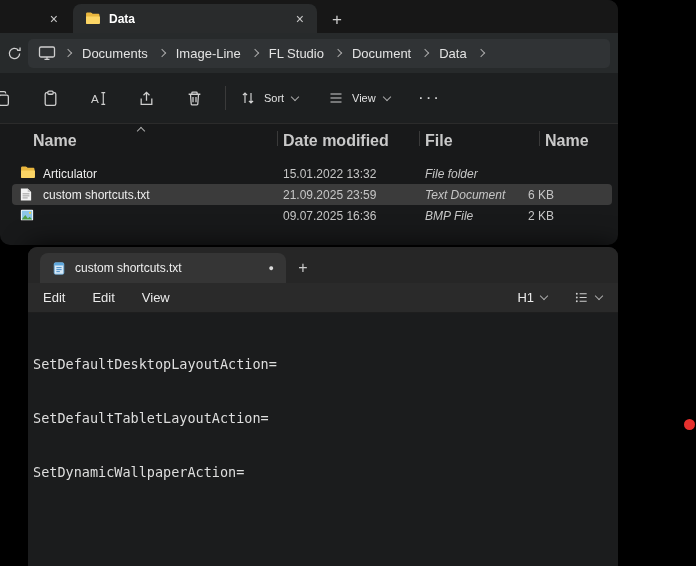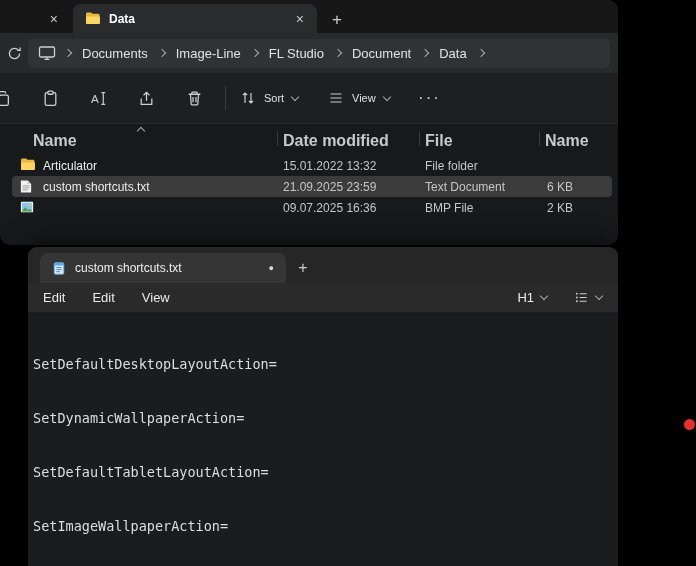--- a/index.html
+++ b/index.html
@@ -50,29 +50,29 @@
             gap:8px; padding:0 10px; border-radius:5px; color:#e2e2e2; font-size:11px; }
   .tb-sort { left:230px; } .tb-view { left:318px; }
   .tb-more { left:408px; font-size:17px; letter-spacing:2px; color:#d6d6d6; }
 
   .ex-header { position:relative; height:27px; color:#c9c9c9; font-size:16px;font-weight:bold; }
   .h { position:absolute; top:8px; }
   .h-name { left:33px; } .h-date { left:283px;text-align:center; } .h-type { left:425px; } .h-size { left:545px; }
   .sort-caret { position:absolute; left:138px; top:4px; }
   .hd { position:absolute; top:7px; width:1px; height:15px; background:#3a3a3a; }
 
-  .ex-rows { margin-top:4px; }
+  .ex-rows { margin-top:12px; }
   .ex-row { position:relative; height:21px; margin:0 6px 0 12px; border-radius:4px;
             font-size:12px; color:#c6c6c6; }
   .ex-row.selected { background:#3b3b3b; }
   .cell-icon { position:absolute; left:8px; top:3px; }
   .cell-name { position:absolute; left:31px; top:4px; color:#ededed; }
   .cell-date { position:absolute; left:271px; top:4px; }
-  .cell-type { position:absolute; left:413px; top:4px; }
-  .cell-size { position:absolute; left:500px; top:4px; width:96px; text-align:center; }
+  .cell-type { position:absolute; left:413px; top:4px;font-style:italic; }
+  .cell-size { position:absolute; left:516px; top:4px; width:96px; text-align:left; }
 
   
   .notepad {
     position:absolute; left:28px; top:247px; width:590px; height:319px;
     background:#1b1c1d; border-radius:9px 9px 0 0; overflow:hidden;
     box-shadow:0 -2px 26px rgba(0,0,0,.75);
   }
   .np-tabbar { height:36px; background:#262626; display:flex; align-items:flex-end; padding-left:12px; }
   .np-tab { width:246px; height:30px; background:#353535; border-radius:8px 8px 0 0;
             display:flex; align-items:center; gap:9px; padding:0 12px; box-sizing:border-box; }
@@ -287,23 +287,22 @@
           <circle cx="3" cy="12" r="1" fill="#cfcfcf"></circle>
             <path d="M6 12h7.5" stroke="#cfcfcf" stroke-width="1.2"></path>
         </svg>
       </span>
       <span class="chev down"></span>
     </span>
   </div>
 
   <div class="np-editor">
     <div>SetDefaultDesktopLayoutAction=</div>
+    <div>SetDefaultTabletLayoutAction=</div>
     <div>SetDynamicWallpaperAction=</div>
-    <div>SetDefaultTabletLayoutAction=</div>
-    <div>SetImageWallpaperAction=</div>
     
     
     
     
     
     
     
     
     
     

